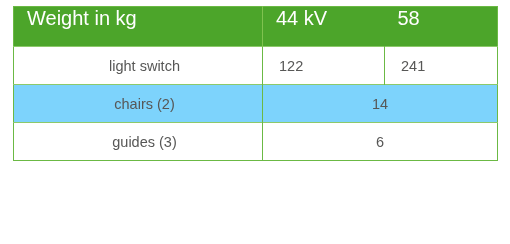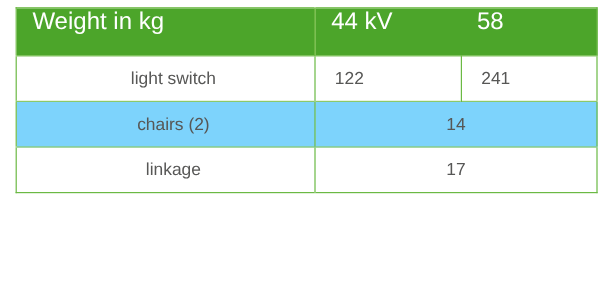--- a/index.html
+++ b/index.html
@@ -104,22 +104,22 @@
         <td class="cell-label">light switch</td>
         <td class="cell-val-left with-divider">122</td>
         <td class="cell-val-left">241</td>
       </tr>
 
       <tr class="row-tint">
         <td class="cell-label">chairs (2)</td>
         <td class="cell-val-merged" colspan="2">14</td>
       </tr>
 
+      <tr class="row-white">
+        <td class="cell-label">guides (3)</td>
+        <td class="cell-val-merged" colspan="2">6</td>
+      </tr>
 
 
-      <tr class="row-white">
-        <td class="cell-label">linkage</td>
-        <td class="cell-val-merged" colspan="2">17</td>
-      </tr>
 
     </tbody>
   </table>
 </div>
 
 </body></html>

